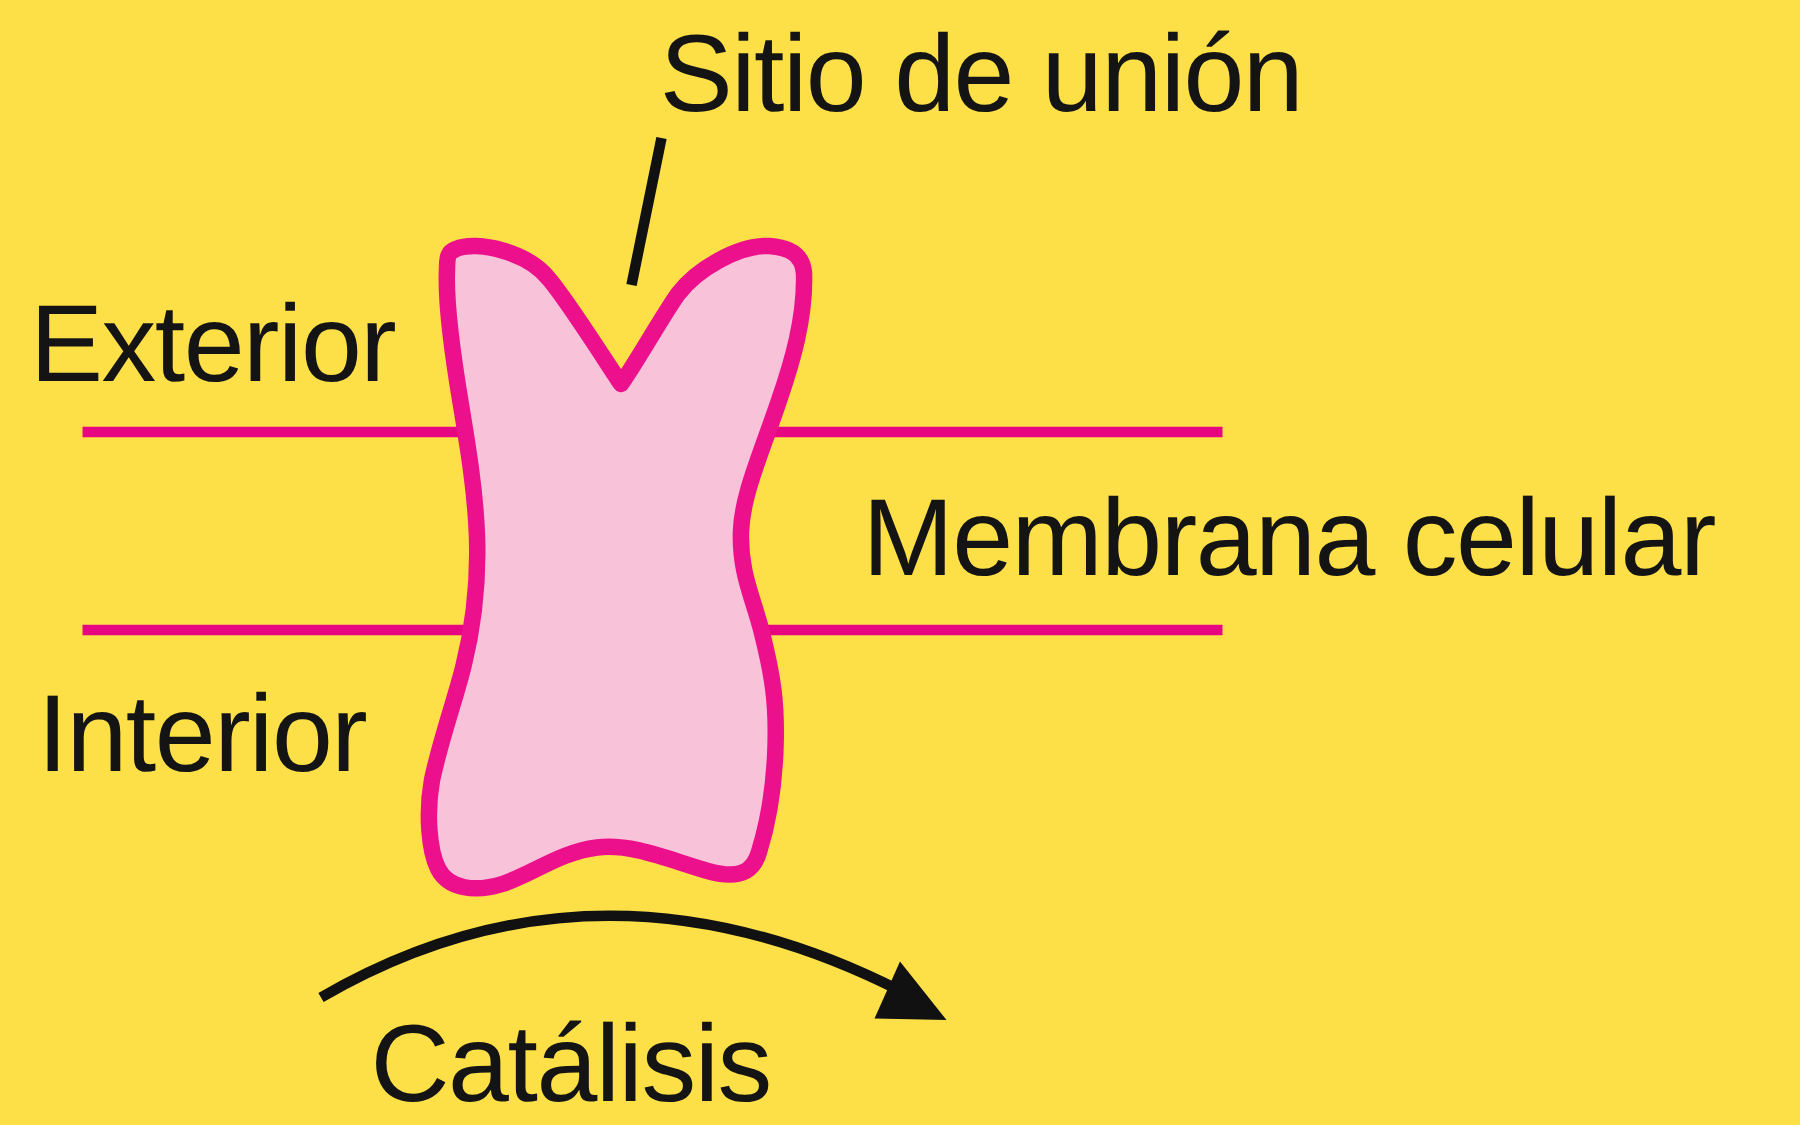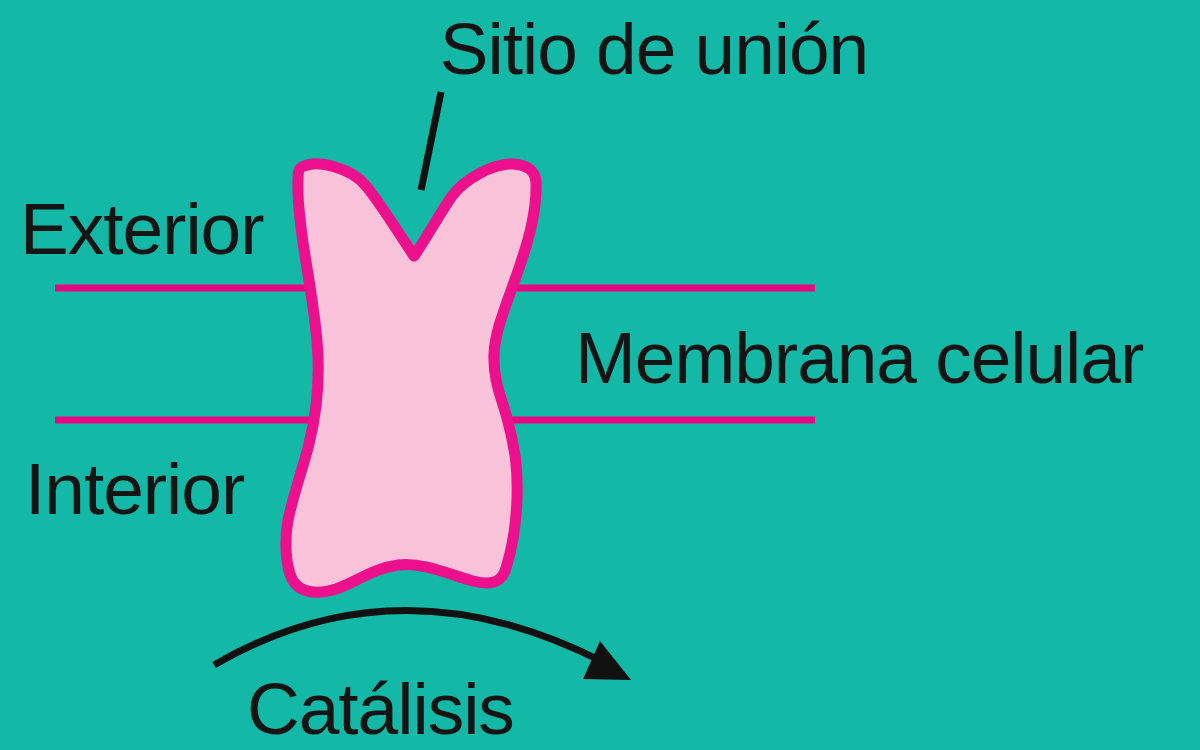--- a/index.html
+++ b/index.html
@@ -1,20 +1,20 @@
 <!DOCTYPE html>
 <html><head>
 <meta charset="utf-8">
 <style>
   html, body { margin: 0; padding: 0; background: #ffffff; }
   .stage {
     position: relative;
     width: 1200px;
     height: 750px;
-    background: #14b8a6;
+    background: #fde047;
     overflow: hidden;
   }
   svg { display: block; }
   text {
     font-family: "Liberation Sans", "DejaVu Sans", sans-serif;
     letter-spacing: -1px;
   }
 </style>
 </head>
 <body>

